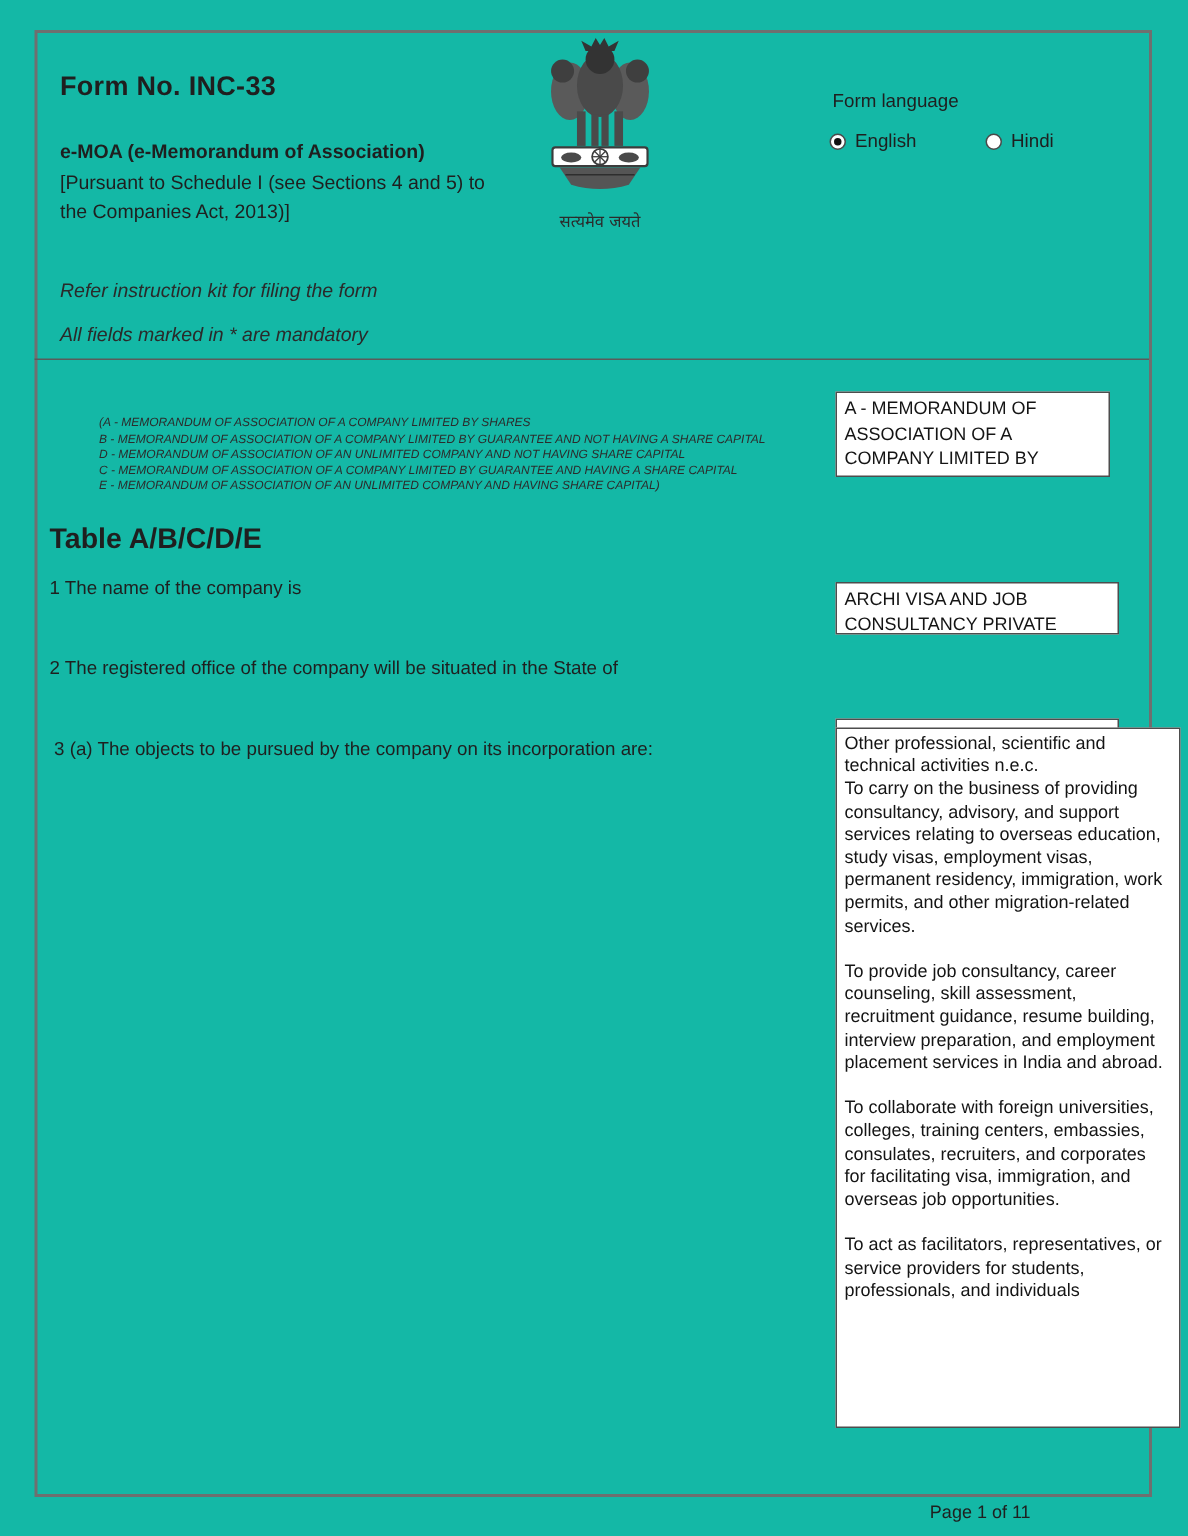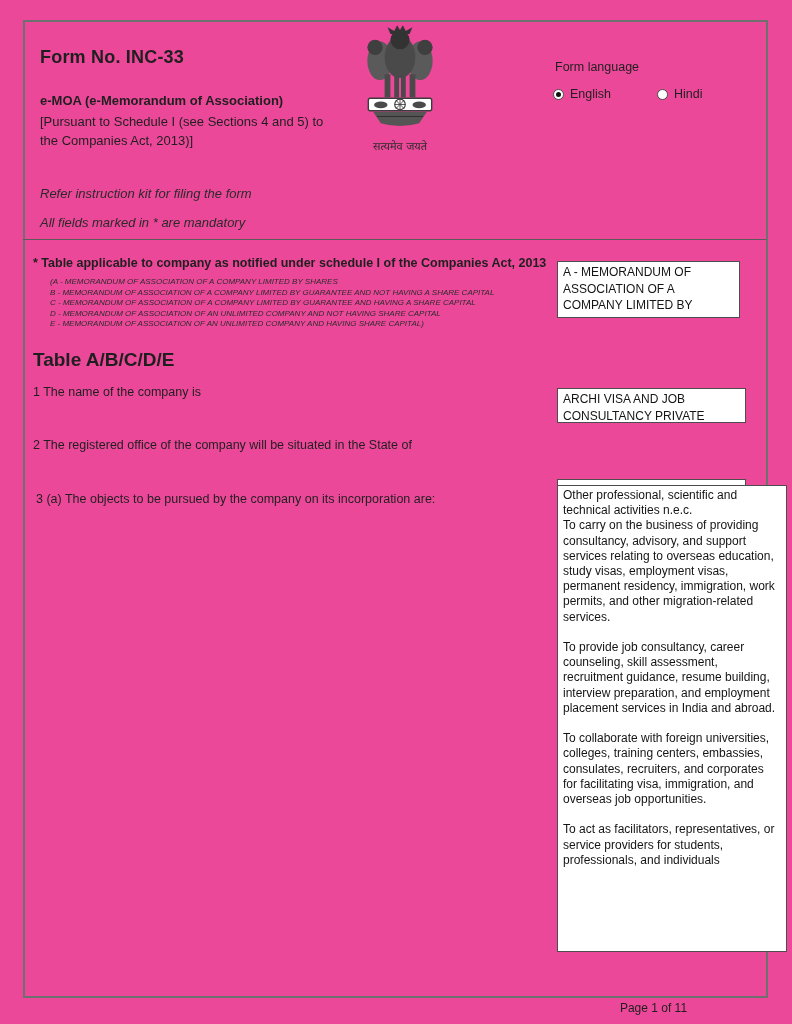--- a/index.html
+++ b/index.html
@@ -1,19 +1,19 @@
 <!DOCTYPE html>
 <html><head>
 <meta charset="utf-8">
 <style>
   html,body{margin:0;padding:0;background:#ffffff;}
   .page{
     position:relative;
     width:792px;height:1024px;
-    background:#ec4899;
+    background:#14b8a6;
     font-family:"Liberation Sans",sans-serif;
     color:#1f1f1f;
     overflow:hidden;
   }
   .abs{position:absolute;}
   .outer-border{
     left:23px;top:20px;width:741px;height:974px;
     border:2px solid #6f6f6f;
     background:transparent;
   }
@@ -29,21 +29,21 @@
   .radio-opt{display:flex;align-items:center;gap:6px;font-size:12.5px;cursor:pointer;}
   .radio{
     display:inline-block;width:11px;height:11px;box-sizing:border-box;
     border:1px solid #4a4a4a;border-radius:50%;background:#fff;position:relative;flex:0 0 auto;
   }
   .radio.selected::after{
     content:'';position:absolute;left:2px;top:2px;width:5px;height:5px;
     border-radius:50%;background:#111;
   }
   .section-heading{left:33px;top:256px;font-size:12.5px;font-weight:bold;}
-  .table-opts{left:50px;top:277px;font-size:8px;font-style:italic;line-height:10.5px;color:#2c2c2c;}
+  .table-opts{left:66px;top:277px;font-size:8px;font-style:italic;line-height:10.5px;color:#2c2c2c;}
   .field-box{
     box-sizing:border-box;border:1px solid #4d4d4d;background:#fff;
     font-size:12px;line-height:16.5px;padding:2px 5px;color:#141414;
     overflow:hidden;
   }
   .box-table{left:557px;top:261px;width:183px;height:57px;}
   .subheading{left:33px;top:349px;font-size:19px;font-weight:bold;}
   .q-label{font-size:12.5px;}
   .q1{left:33px;top:385px;}
   .q2{left:33px;top:438px;}
@@ -116,26 +116,25 @@
       <span class="radio"></span>
       <span>Hindi</span>
     </label>
   </div>
 
   <div class="abs instr instr1">Refer instruction kit for filing the form</div>
   <div class="abs instr instr2">All fields marked in * are mandatory</div>
 
   <div class="abs divider"></div>
 
-  <div class="abs section-heading">* Table applicable to company as notified under schedule I of the Companies Act, 2013</div>
   <div class="abs table-opts">
     <div>(A - MEMORANDUM OF ASSOCIATION OF A COMPANY LIMITED BY SHARES</div>
     <div>B - MEMORANDUM OF ASSOCIATION OF A COMPANY LIMITED BY GUARANTEE AND NOT HAVING A SHARE CAPITAL</div>
+    <div>D - MEMORANDUM OF ASSOCIATION OF AN UNLIMITED COMPANY AND NOT HAVING SHARE CAPITAL</div>
     <div>C - MEMORANDUM OF ASSOCIATION OF A COMPANY LIMITED BY GUARANTEE AND HAVING A SHARE CAPITAL</div>
-    <div>D - MEMORANDUM OF ASSOCIATION OF AN UNLIMITED COMPANY AND NOT HAVING SHARE CAPITAL</div>
     <div>E - MEMORANDUM OF ASSOCIATION OF AN UNLIMITED COMPANY AND HAVING SHARE CAPITAL)</div>
   </div>
   <div class="abs field-box box-table">A - MEMORANDUM OF ASSOCIATION OF A COMPANY LIMITED BY SHARES</div>
 
   <div class="abs subheading">Table A/B/C/D/E</div>
 
   <div class="abs q-label q1">1 The name of the company is</div>
   <div class="abs field-box box-name">ARCHI VISA AND JOB CONSULTANCY PRIVATE LIMITED</div>
 
   <div class="abs q-label q2">2 The registered office of the company will be situated in the State of</div>

